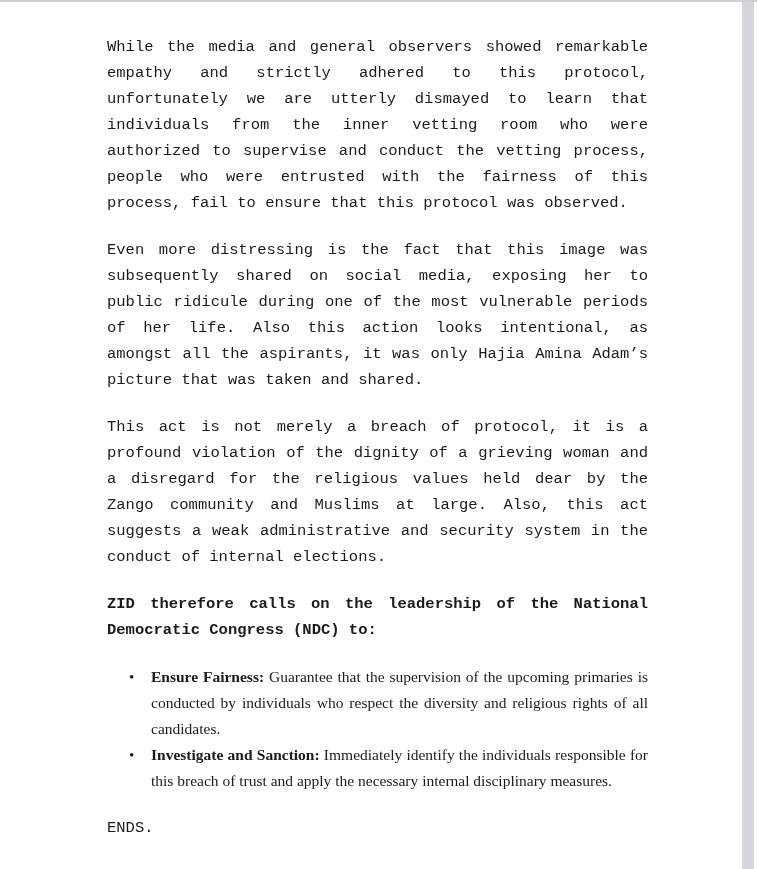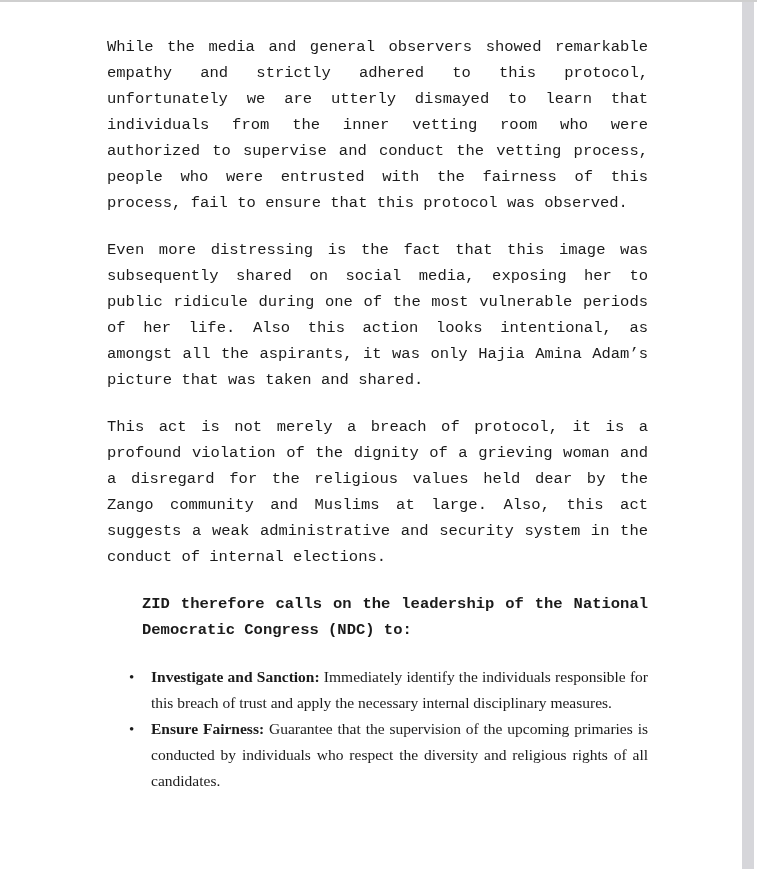--- a/index.html
+++ b/index.html
@@ -29,21 +29,21 @@
     position: absolute;
     top: 34px;
     left: 107px;
     width: 541px;
     color: #1b1b1b;
     font-size: 15.5px;
     line-height: 26px;
     text-align: justify;
   }
   .content p { margin: 0 0 21px 0; font-family: Liberation Mono, monospace; }
-  .content p.heading { font-weight: bold; margin-left: 35px; }
+  .content p.heading { font-weight: bold; }
   .content ul {
     margin: 0 0 21px 0;
     padding: 0 0 0 44px;
     list-style: none;
   }
   .content li {
     position: relative;
     text-align: justify;
   }
   .content li::before {
@@ -65,18 +65,19 @@
 <div class="content">
   <p>While the media and general observers showed remarkable empathy and strictly adhered to this protocol, unfortunately  we are utterly dismayed to learn that individuals from the inner vetting room who were authorized to supervise and conduct the vetting process, people who were entrusted with the fairness of this process, fail to ensure that this protocol was observed.</p>
 
   <p>Even more distressing is the fact that this image was subsequently shared on social media, exposing her to public ridicule during one of the most vulnerable periods of her life. Also this action looks intentional, as amongst all the aspirants, it was only Hajia Amina Adam’s picture that was taken and shared.</p>
 
   <p>This act is not merely a breach of protocol, it is a profound violation of the dignity of a grieving woman and a disregard for the religious values held dear by the Zango community and Muslims at large. Also, this act suggests a weak administrative and security system in the conduct of internal elections.</p>
 
   <p class="heading">ZID therefore calls on the leadership of the National Democratic Congress (NDC) to:</p>
 
   <ul>
+    <li><strong>Ensure Fairness:</strong><span> Guarantee that the supervision of the upcoming primaries is conducted by individuals who respect the diversity and religious rights of all candidates.</span></li>
     <li><strong>Investigate and Sanction:</strong><span> Immediately identify the individuals responsible for this breach of trust and apply the necessary internal disciplinary measures.</span></li>
-    <li><strong>Ensure Fairness:</strong><span> Guarantee that the supervision of the upcoming primaries is conducted by individuals who respect the diversity and religious rights of all candidates.</span></li>
   </ul>
 
 
+  <p class="ends">ENDS.</p>
 </div>
 
 </body></html>

